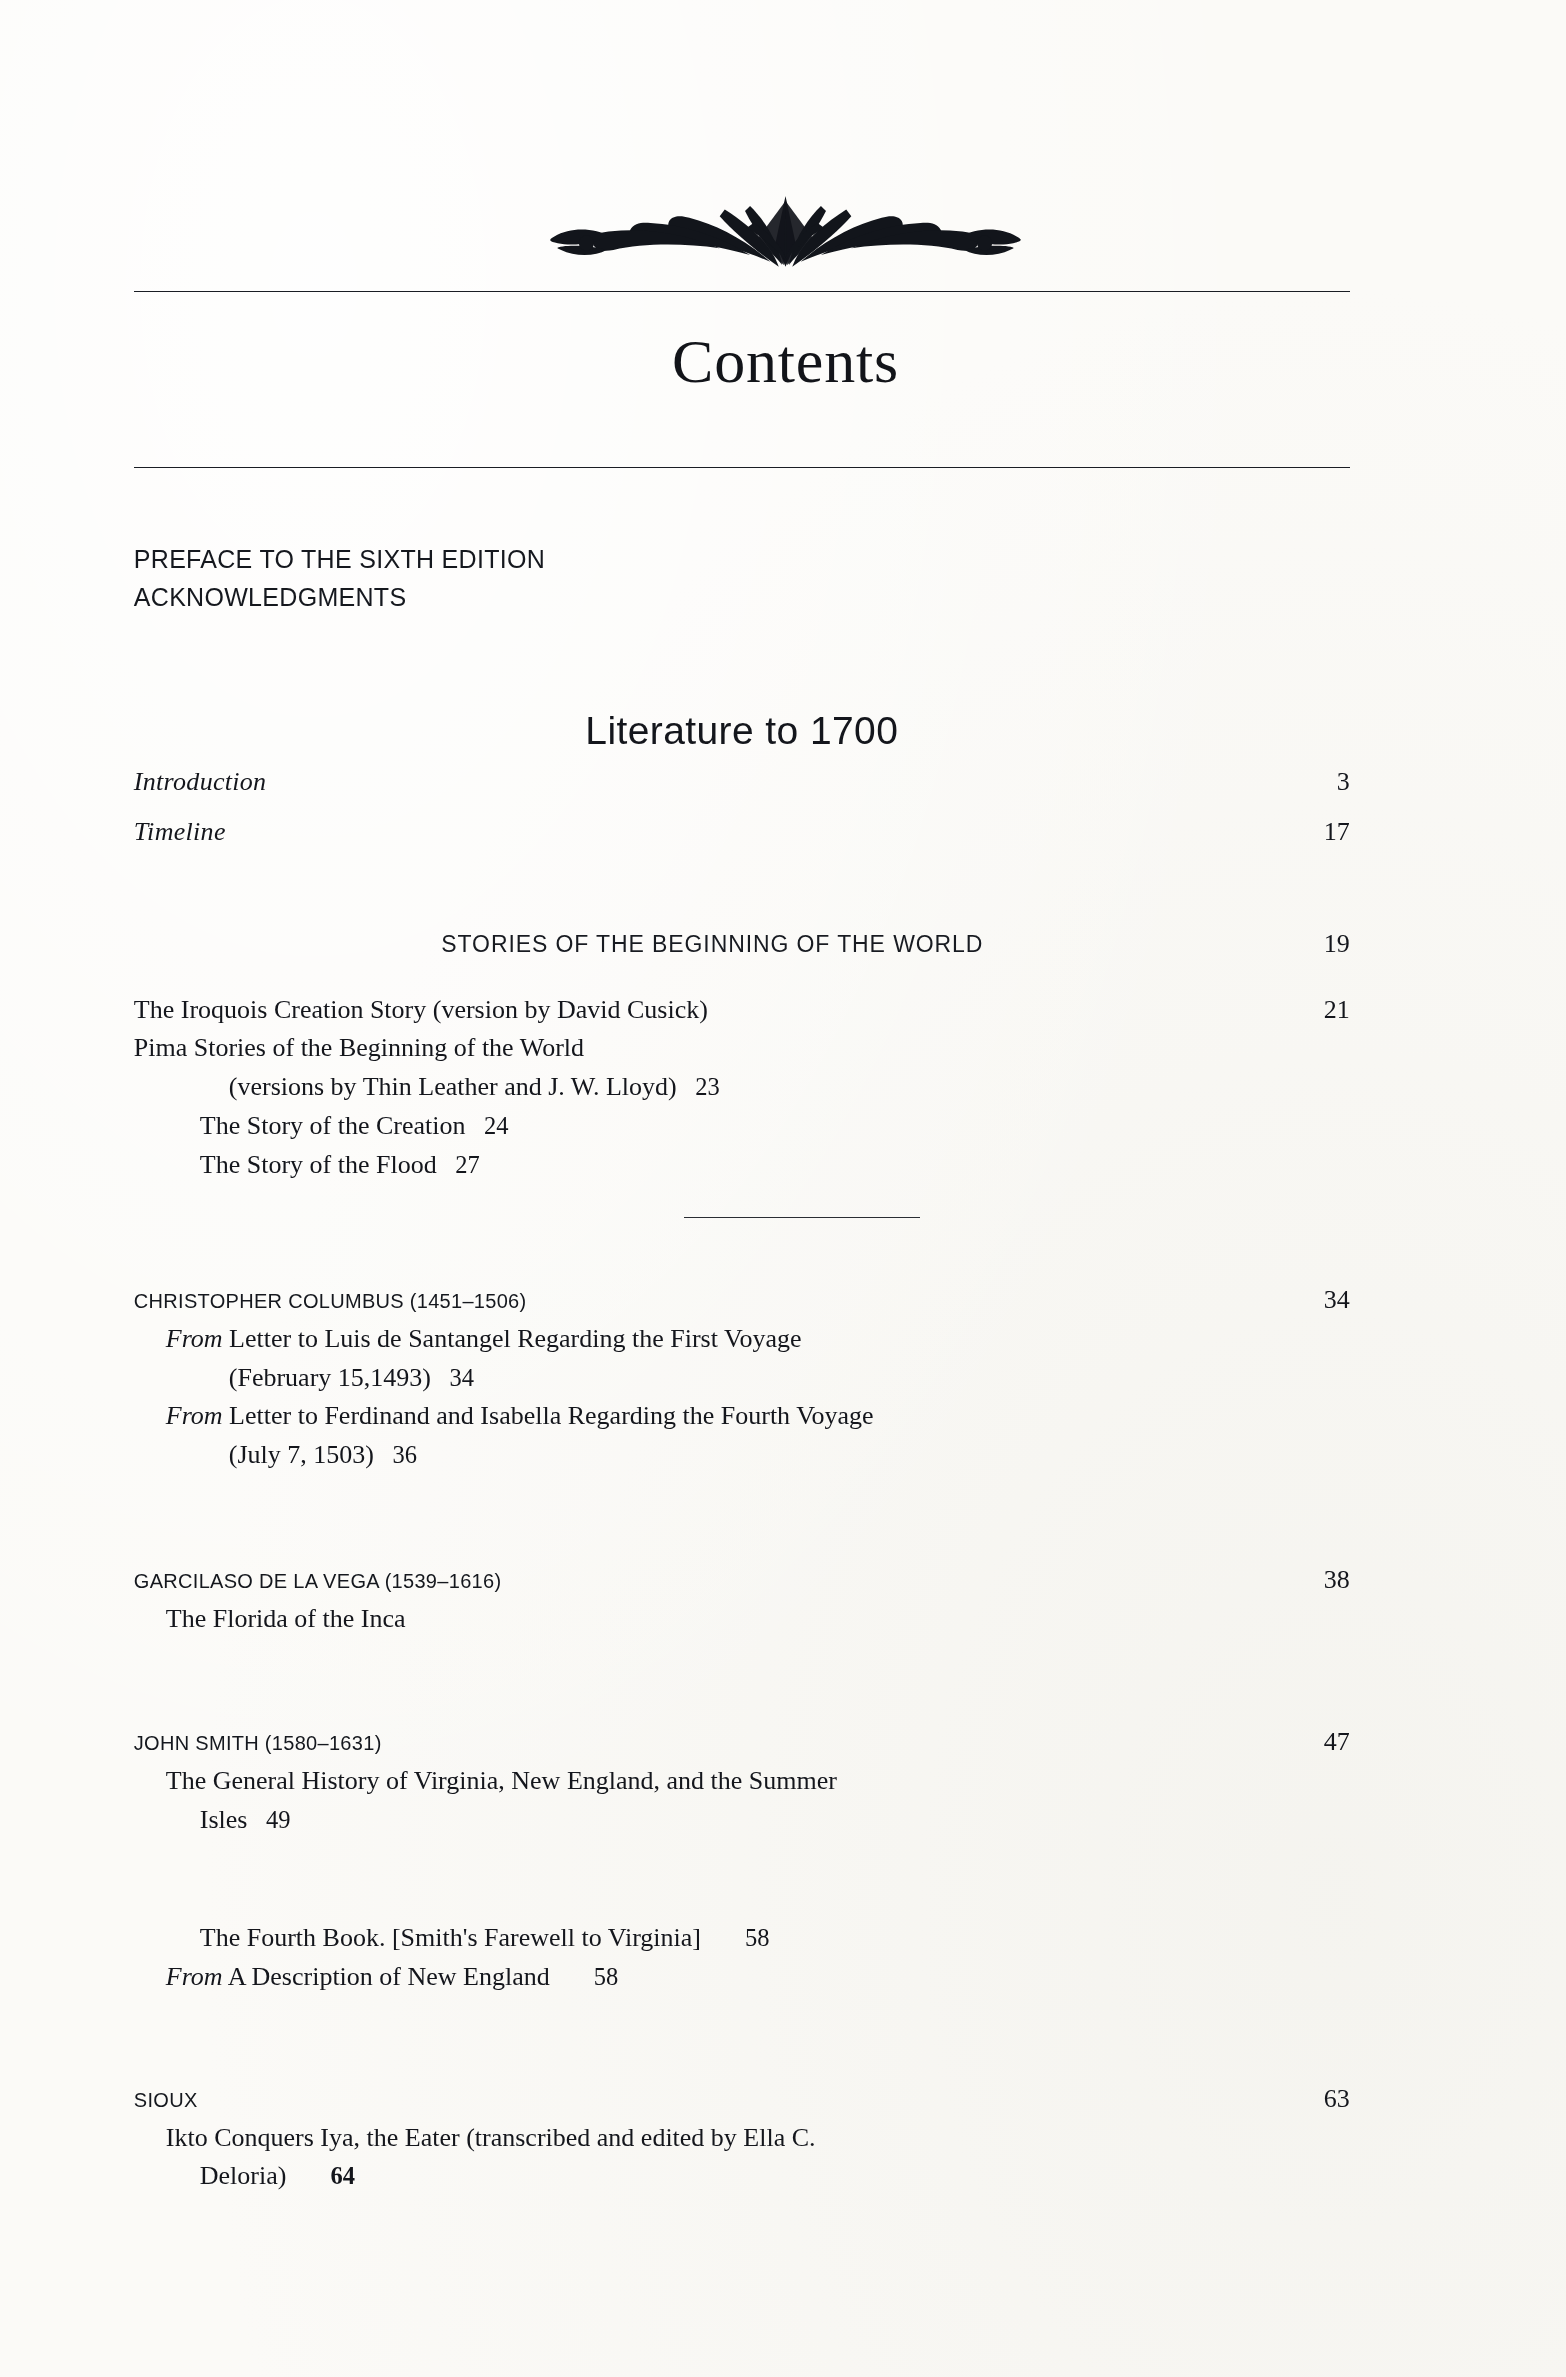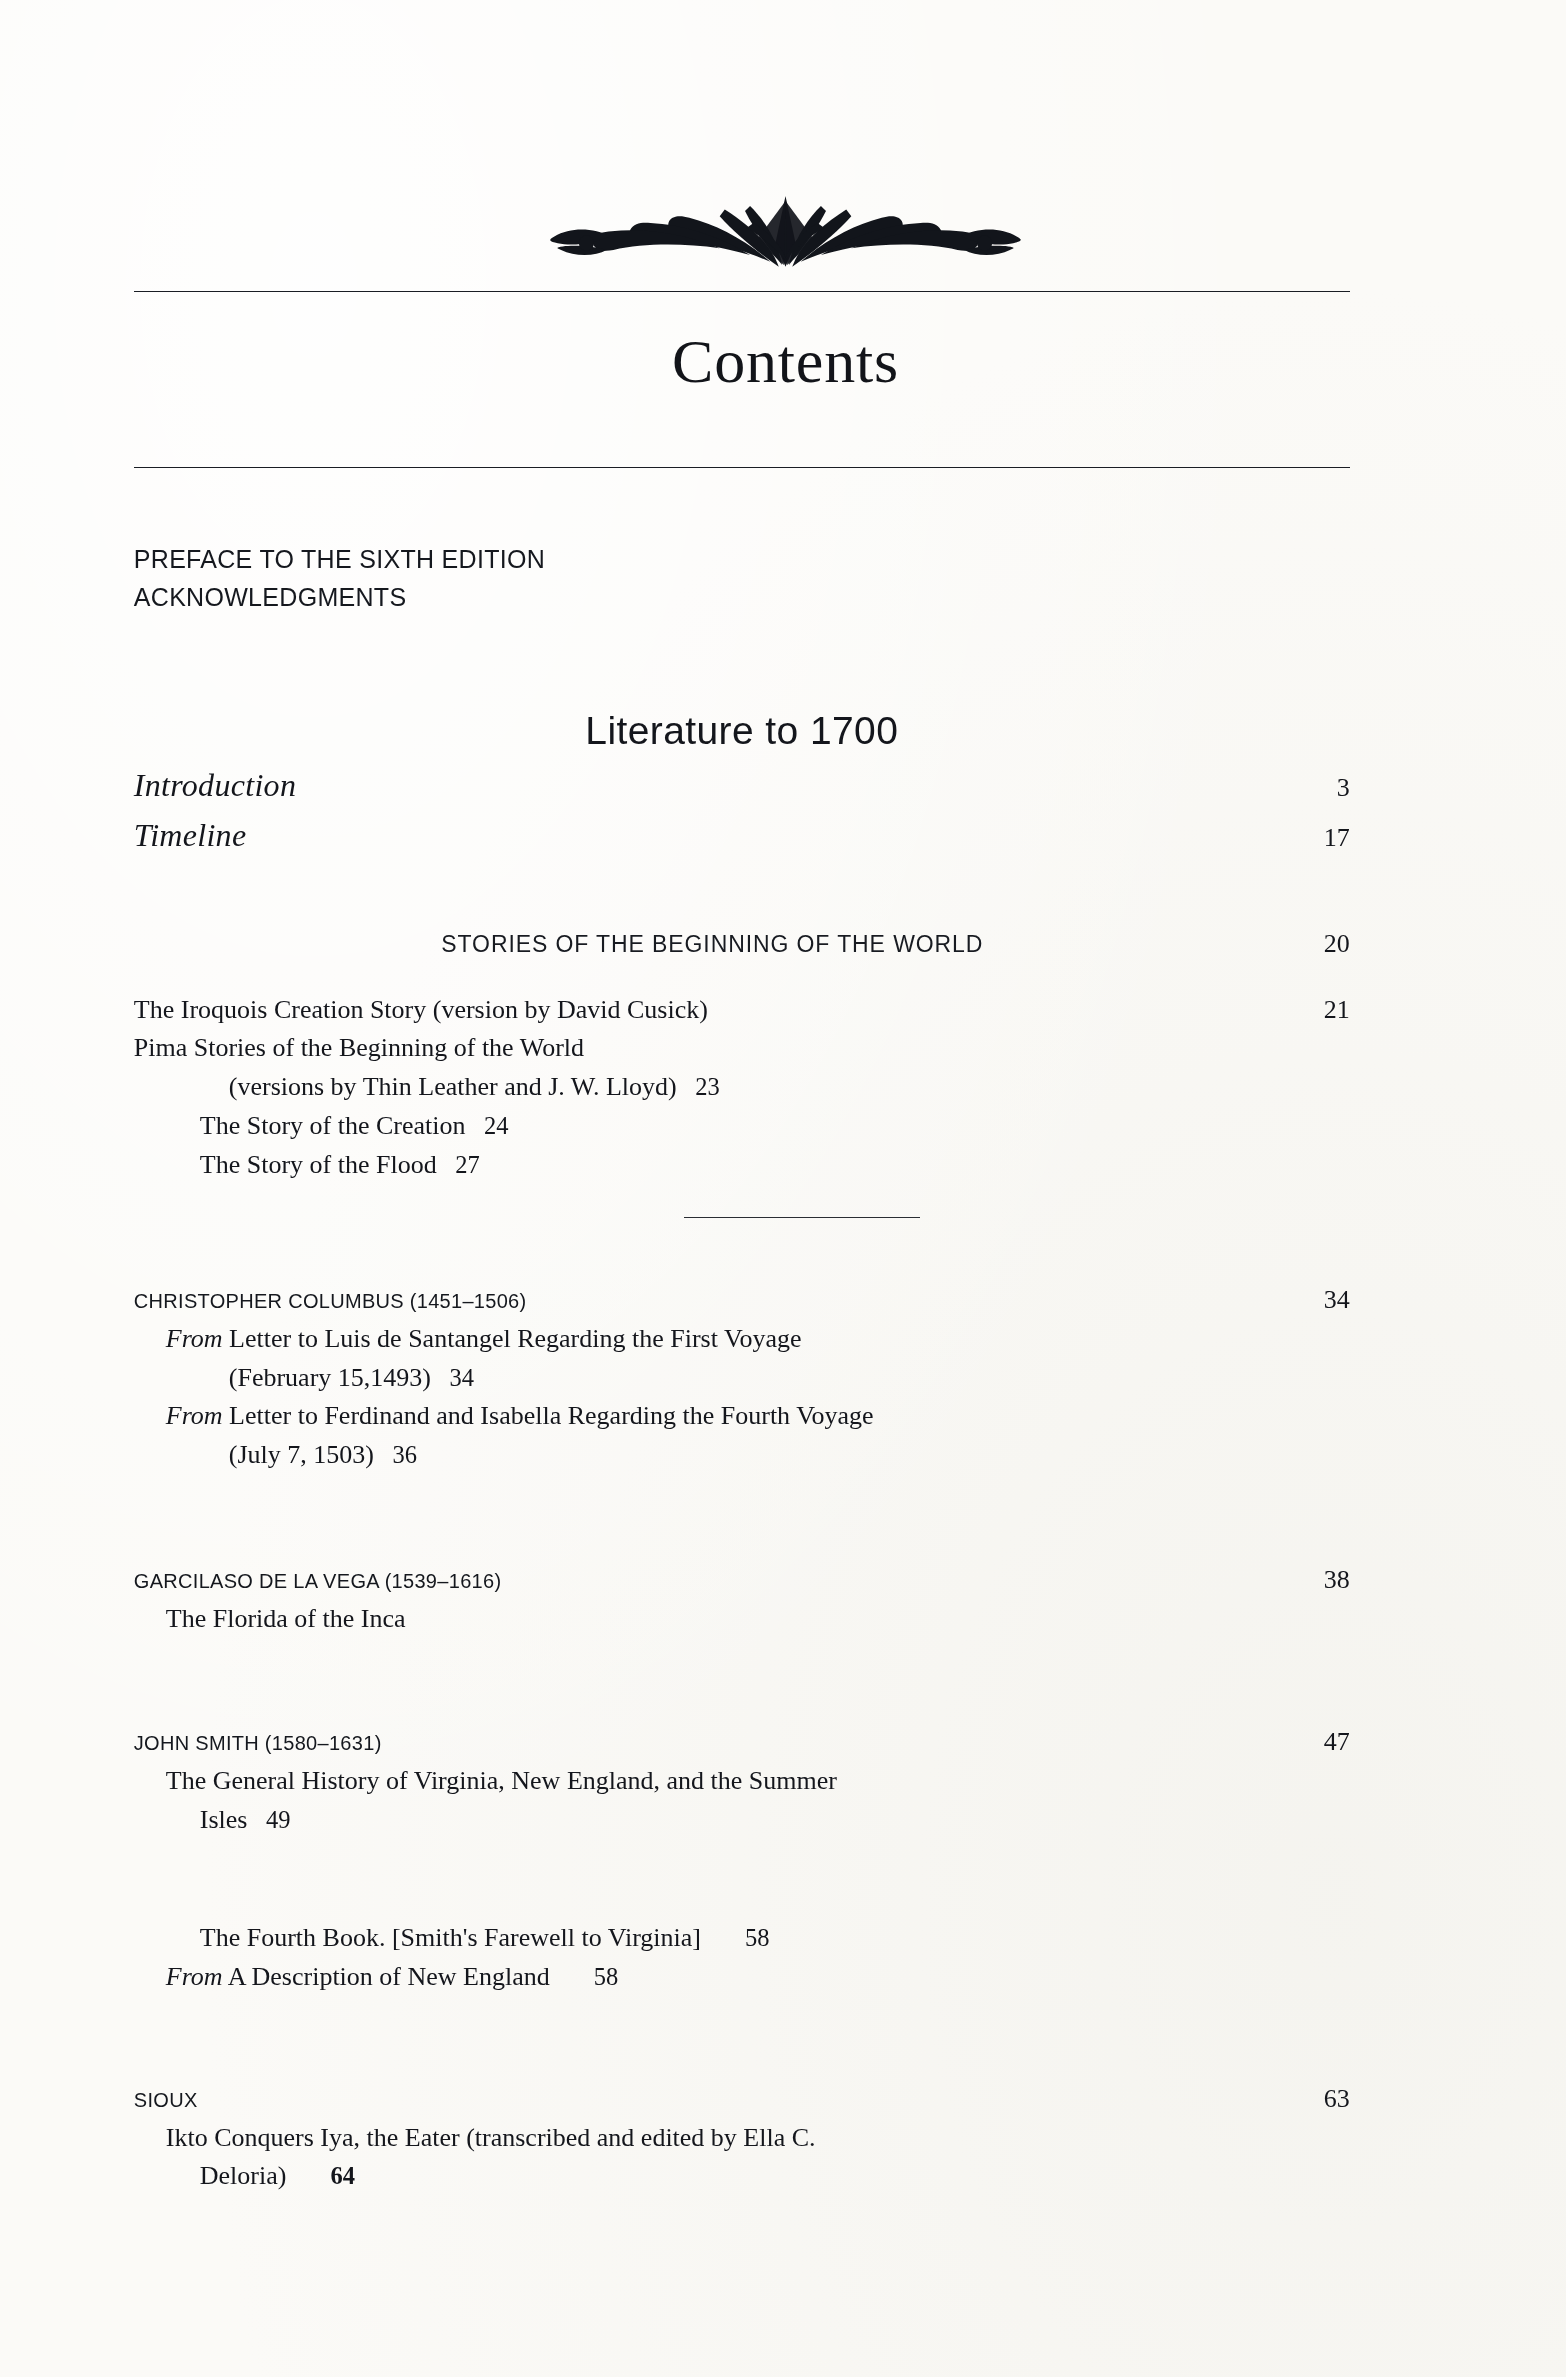--- a/index.html
+++ b/index.html
@@ -99,21 +99,21 @@
     width: 59px;
     text-align: right;
     font-family: "Liberation Serif", serif;
     font-size: 26px;
     color: #14161c;
   }
 
   .italic-entry {
     font-family: "Liberation Serif", serif;
     font-style: italic;
-    font-size: 32px;
+    font-size: 26px;
     letter-spacing: 0.3px;
   }
 
   .caps-head {
     font-family: "Liberation Sans", sans-serif;
     font-size: 23px;
     letter-spacing: 0.9px;
     color: #181b21;
   }
 
@@ -212,21 +212,21 @@
       <span class="label italic-entry">Introduction</span>
       <span class="pg">3</span>
     </div>
     <div class="row" style="top: 817px;">
       <span class="label italic-entry">Timeline</span>
       <span class="pg">17</span>
     </div>
 
     <div class="row" style="top: 929px;">
       <span class="label caps-head" style="text-align:center; padding-right:0;">STORIES OF THE BEGINNING OF THE WORLD</span>
-      <span class="pg">20</span>
+      <span class="pg">19</span>
     </div>
 
     <div class="row" style="top: 995px;">
       <span class="label work">The Iroquois Creation Story (version by David Cusick)</span>
       <span class="pg">21</span>
     </div>
     <div class="row" style="top: 1033px;">
       <span class="label work">Pima Stories of the Beginning of the World</span>
       <span class="pg"></span>
     </div>

